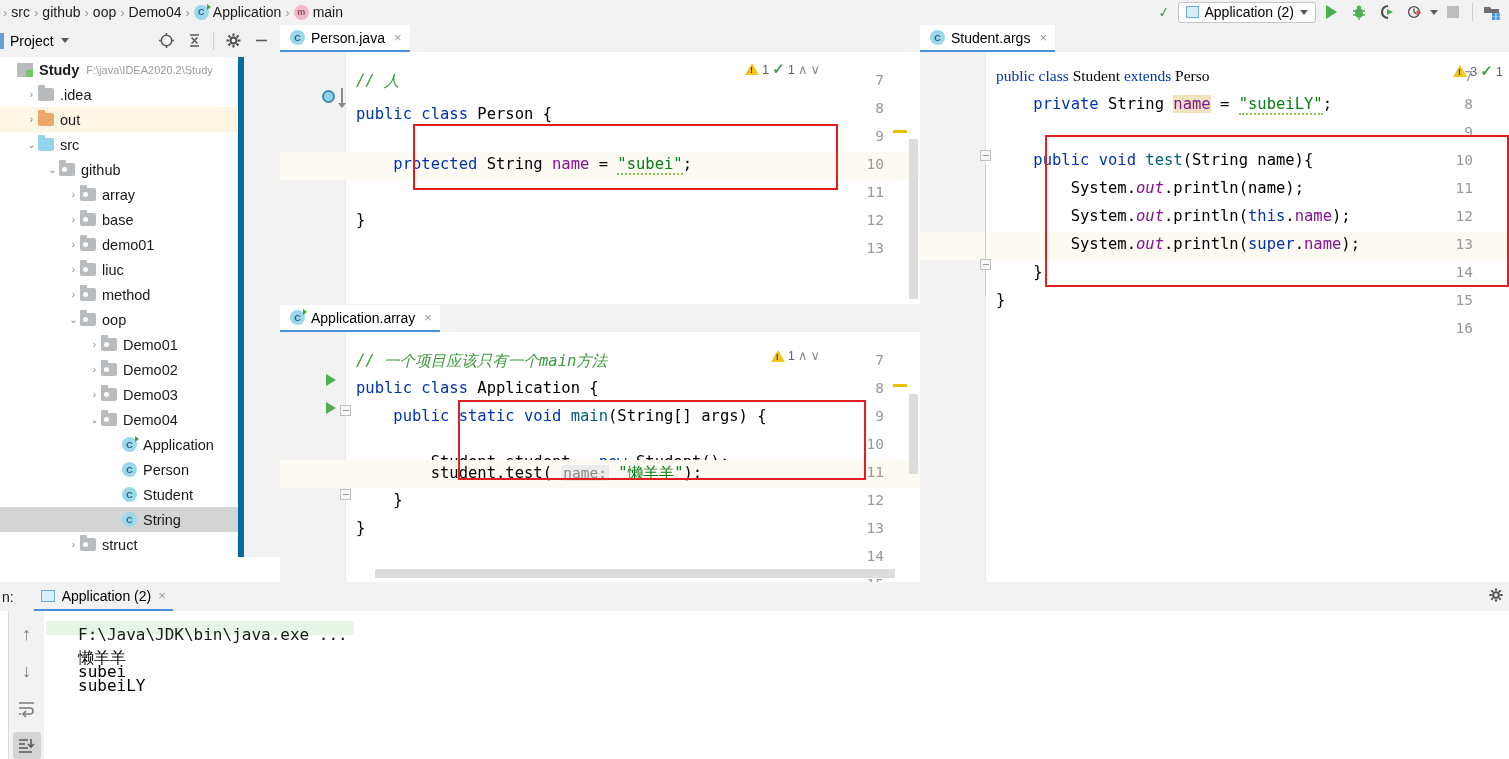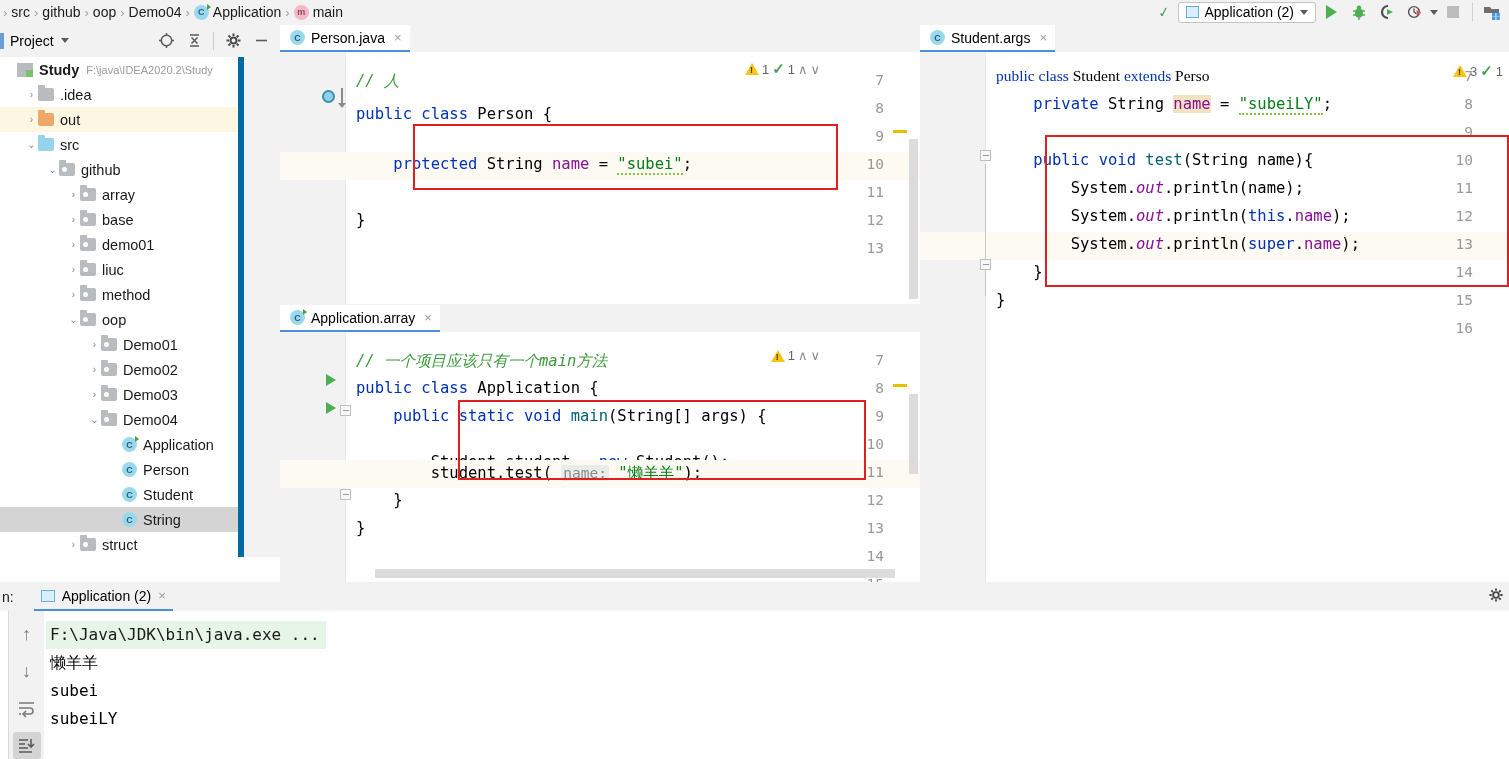--- a/index.html
+++ b/index.html
@@ -140,21 +140,21 @@
   .run-label { font-size: 14px; padding-left: 2px; color: #1a1a1a; }
   .run-tab { display: flex; align-items: center; gap: 7px; margin-left: 20px; height: 28px; padding: 0 7px; font-size: 14px; border-bottom: 2px solid #4a90d9; }
   .run-tab-ic { width: 14px; height: 12px; border: 1.5px solid #6aaed6; background: #d8eefb; }
   .run-gear { margin-left: auto; padding-right: 5px; }
 
   .run-toolbar { position: absolute; left: 8px; top: 29px; width: 36px; bottom: 0; display: flex; flex-direction: column; align-items: center; gap: 10px; padding-top: 10px; border-left: 1px solid #d9d9d9; background: #f2f2f2; }
   .rtb { width: 28px; height: 28px; display: flex; align-items: center; justify-content: center; color: #7a7a7a; font-size: 18px; border-radius: 3px; }
   .rtb.on { background: #d4d4d4; }
 
   .console { position: absolute; left: 46px; top: 29px; right: 0; bottom: 0; background: #fff; font-family: "DejaVu Sans Mono", monospace; font-size: 16px; padding-top: 10px; }
-  .cline { height: 28px; line-height: 28px; padding-left: 4px; white-space: pre; }
+  .cline { height: 14px; line-height: 28px; padding-left: 32px; white-space: pre; }
   .cline.cmd { background: #e6f5e6; display: inline-block; color: #1a1a1a; padding-right: 6px; }
 </style>
 </head>
 <body>
 
 <div class="app">
 
   <div class="navbar">
     <div class="crumbs">
       <span class="sep">›</span>

